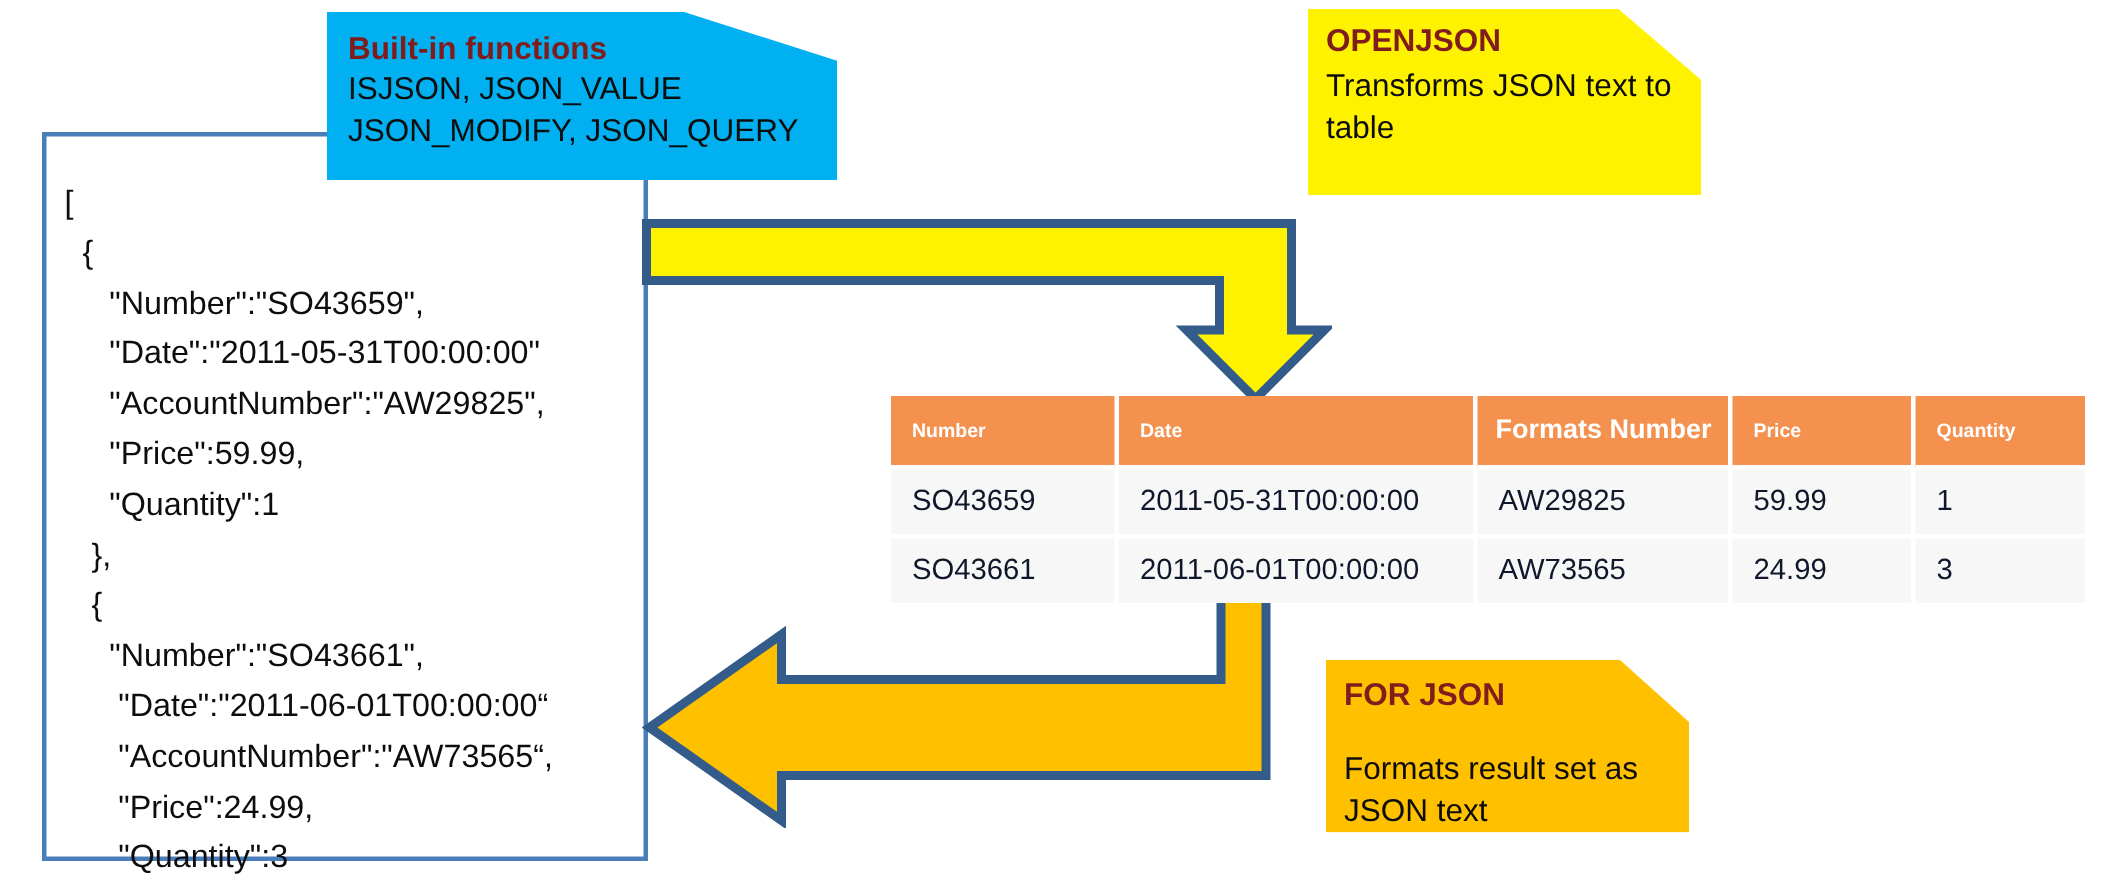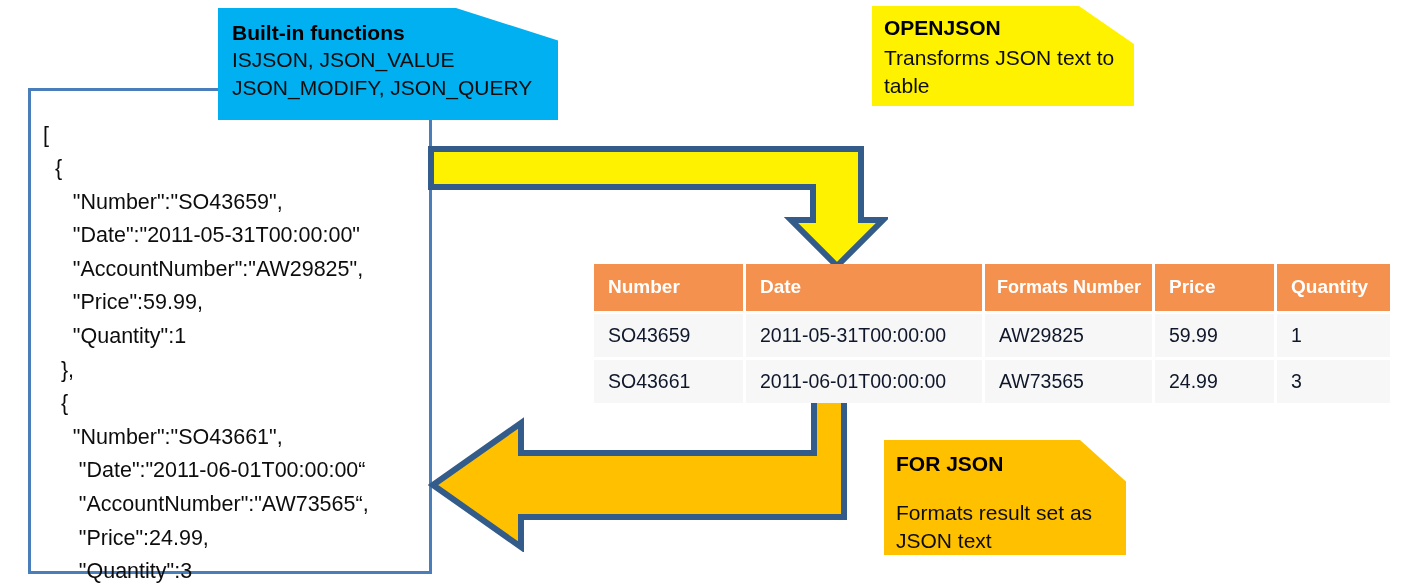--- a/index.html
+++ b/index.html
@@ -63,36 +63,36 @@
     background: #00B0F0;
     z-index: 6;
     clip-path: polygon(0 0, 70% 0, 100% 29%, 100% 100%, 0 100%);
   }
   #callout-builtin .inner {
     padding: 11px 0 0 14px;
   }
   .callout-title {
     font-size: 21px;
     font-weight: bold;
-    color: #000000;
+    color: #7f1d1d;
     line-height: 27px;
   }
   .callout-body {
     font-size: 21px;
     color: #0d0d0d;
     line-height: 28px;
   }
 
   
   #callout-openjson {
     position: absolute;
     left: 872px;
     top: 6px;
     width: 262px;
-    height: 100px;
+    height: 124px;
     background: #FFF200;
     z-index: 6;
     clip-path: polygon(0 0, 79% 0, 100% 38%, 100% 100%, 0 100%);
   }
   #callout-openjson .inner {
     padding: 8px 0 0 12px;
   }
   #callout-openjson .callout-body {
     margin-top: 3px;
     width: 235px;
@@ -130,21 +130,21 @@
     position: absolute;
     left: 594px;
     top: 264px;
     z-index: 5;
     border-collapse: collapse;
     table-layout: fixed;
   }
   #result-table th {
     background: #F4914E;
     color: #ffffff;
-    font-size: 19px;
+    font-size: 13px;
     font-weight: bold;
     text-align: left;
     padding: 12px 0 13px 14px;
     border-right: 3px solid #ffffff;
     vertical-align: middle;
   }
   #result-table th:last-child { border-right: none; }
   #result-table td {
     background: #F7F7F7;
     color: #0f172a;

